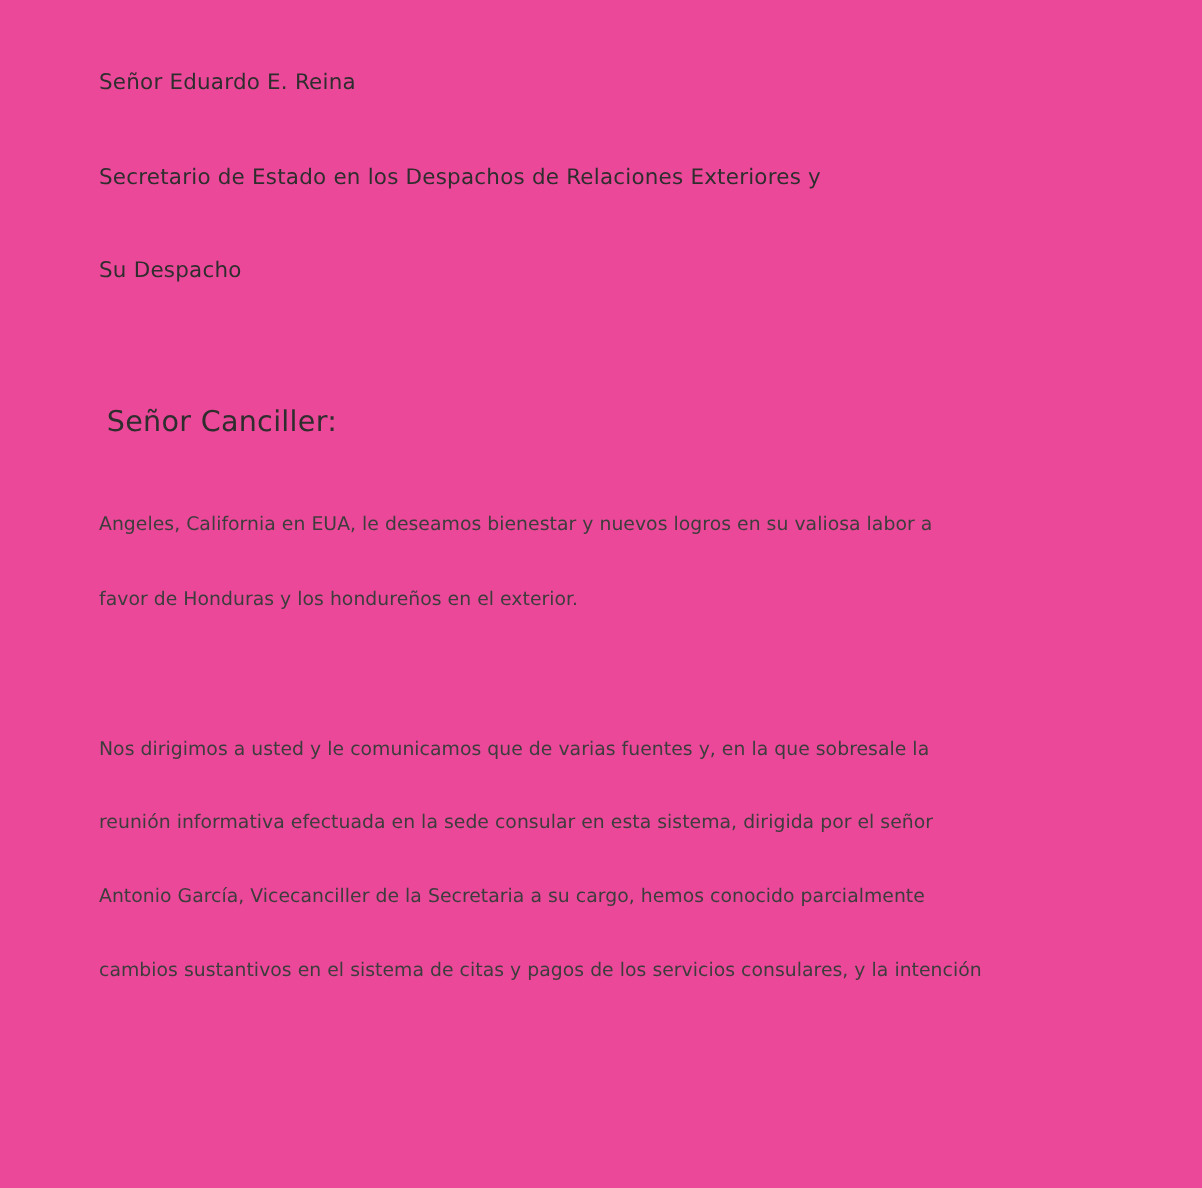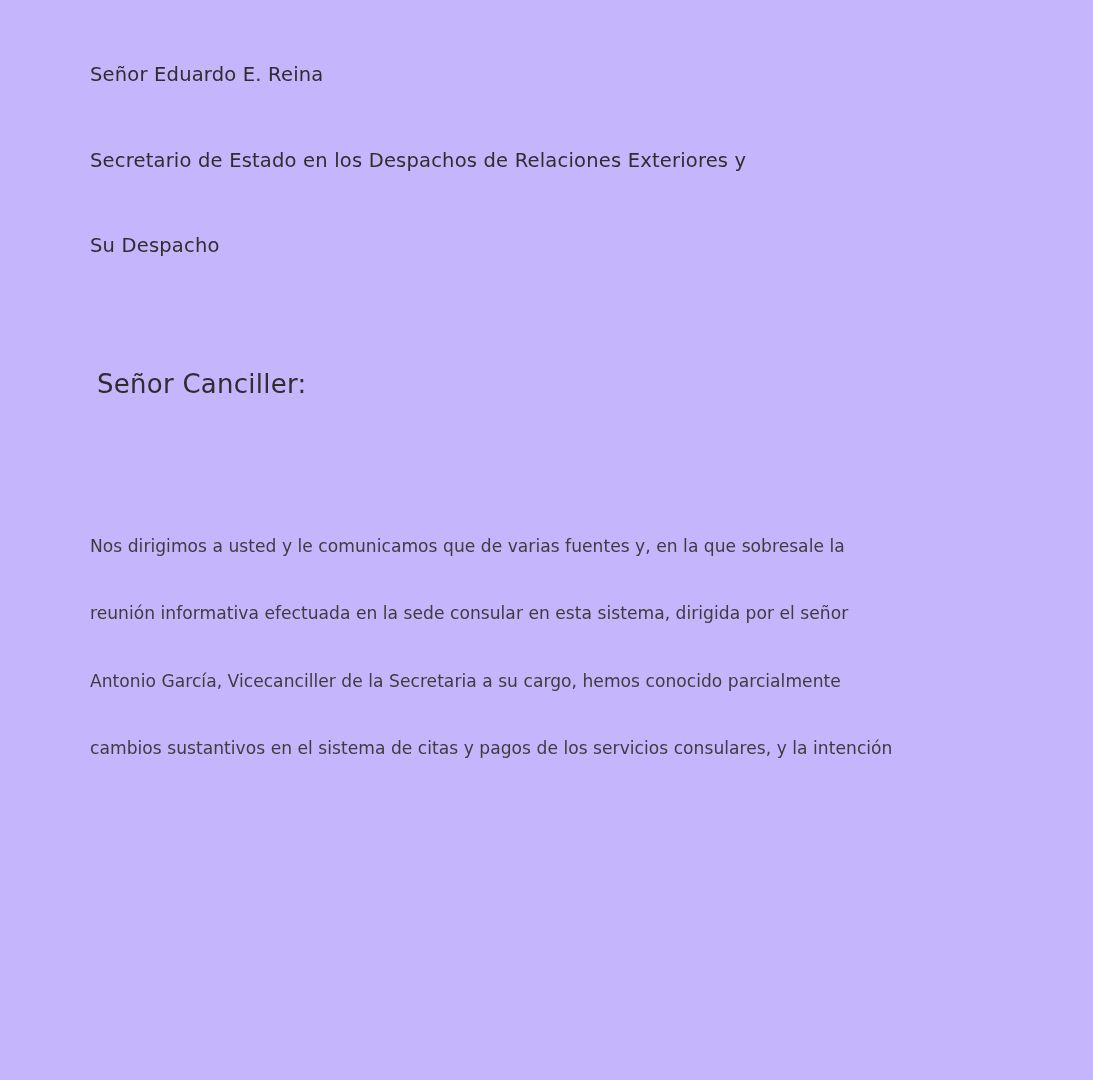--- a/index.html
+++ b/index.html
@@ -13,21 +13,21 @@
     height: 1080px;
     overflow: hidden;
     font-family: "DejaVu Sans", "Liberation Sans", sans-serif;
     color: #3a3a3a;
     -webkit-font-smoothing: antialiased;
   }
   .page {
     position: relative;
     width: 1093px;
     height: 1080px;
-    background: #c4b5fd;
+    background: #ec4899;
     box-sizing: border-box;
     padding: 0;
   }
   .letter-body {
     position: absolute;
     left: 90px;
     top: 4px;
     width: 975px;
   }
   .addressee-block {
@@ -72,20 +72,22 @@
 
     <div class="addressee-block">
       <span class="addressee-line">Señor Eduardo E. Reina</span>
       <span class="addressee-line">Secretario de Estado en los Despachos de Relaciones Exteriores y</span>
       <span class="addressee-line">Su Despacho</span>
     </div>
 
     <div class="salutation"> Señor Canciller:</div>
 
     <div class="para p1">
+      <span class="para-line">Angeles, California en EUA, le deseamos bienestar y nuevos logros en su valiosa labor a</span>
+      <span class="para-line">favor de Honduras y los hondureños en el exterior.</span>
     </div>
 
     <div class="para">
       <span class="para-line">Nos dirigimos a usted y le comunicamos que de varias fuentes y, en la que sobresale la</span>
       <span class="para-line">reunión informativa efectuada en la sede consular en esta sistema, dirigida por el señor</span>
       <span class="para-line">Antonio García, Vicecanciller de la Secretaria a su cargo, hemos conocido parcialmente</span>
       <span class="para-line">cambios sustantivos en el sistema de citas y pagos de los servicios consulares, y la intención</span>
       
       
       

